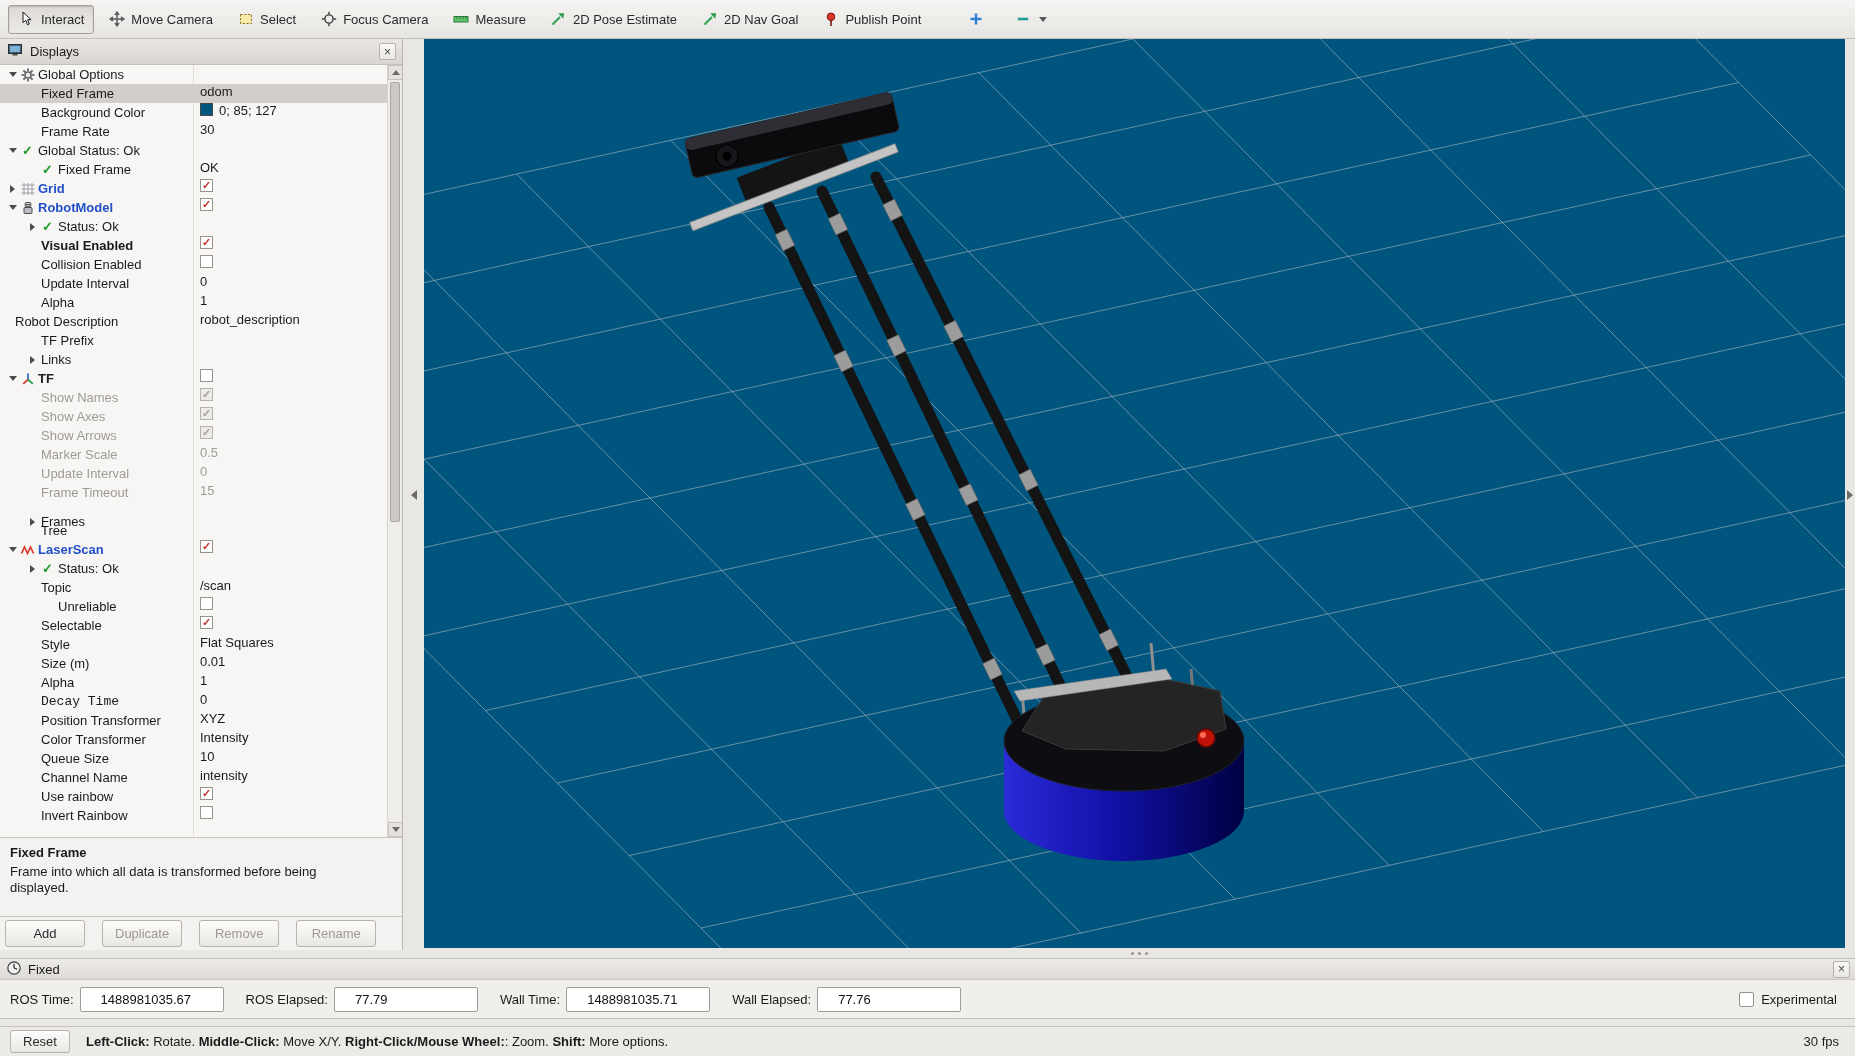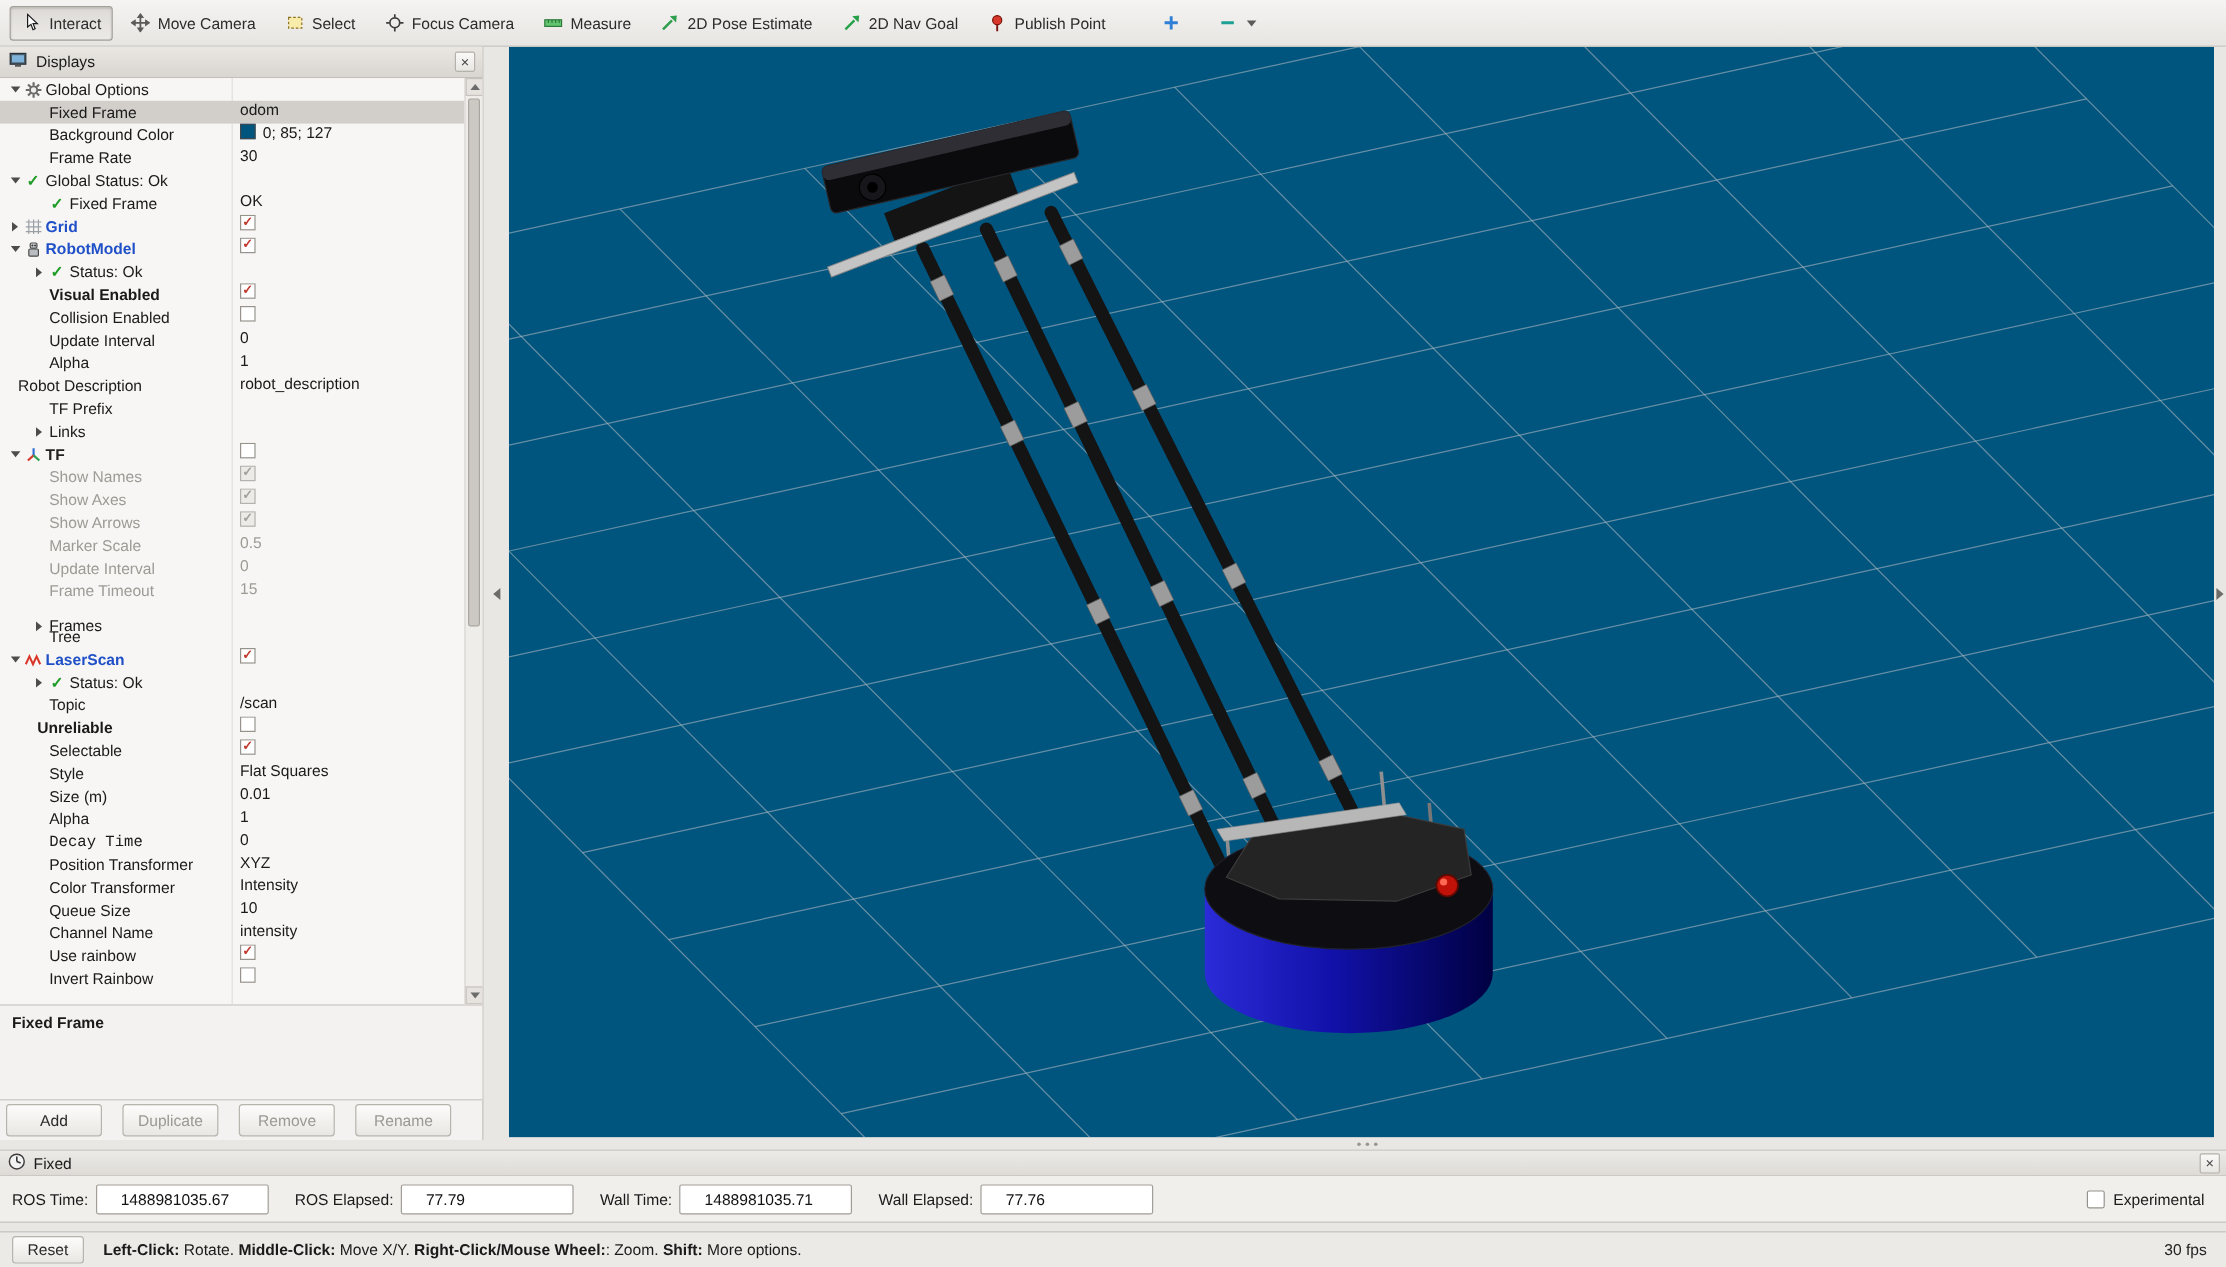--- a/index.html
+++ b/index.html
@@ -531,21 +531,21 @@
         <div class="tree-row">
           <div class="cell-name" style="padding-left: 26px;">
             <span class="expander"></span>
             <span class="row-label">Topic</span>
           </div>
           <div class="cell-value">
             <span>/scan</span>
           </div>
         </div>
         <div class="tree-row">
-          <div class="cell-name" style="padding-left: 16px; font-weight: bold;">
+          <div class="cell-name" style="padding-left: 43px;">
             <span class="expander"></span>
             <span class="row-label">Unreliable</span>
           </div>
           <div class="cell-value">
             <span class="cb"></span>
           </div>
         </div>
         <div class="tree-row">
           <div class="cell-name" style="padding-left: 26px;">
             <span class="expander"></span>
@@ -651,20 +651,21 @@
           <span class="tri-up"></span>
         </div>
       <div class="sb-thumb"></div>
       <div class="sb-arrow sb-down">
           <span class="tri-down"></span>
         </div>
     </div>
   </div>
   <div class="help-box">
     <div class="help-title">Fixed Frame</div>
+    <div class="help-body">Frame into which all data is transformed before being displayed.</div>
   </div>
   <div class="panel-buttons" id="panel-buttons">
       <div class="ubtn">Add</div>
       <div class="ubtn disabled">Duplicate</div>
       <div class="ubtn disabled">Remove</div>
       <div class="ubtn disabled">Rename</div>
     </div>
 </div>
 
 <div id="left-splitter">

